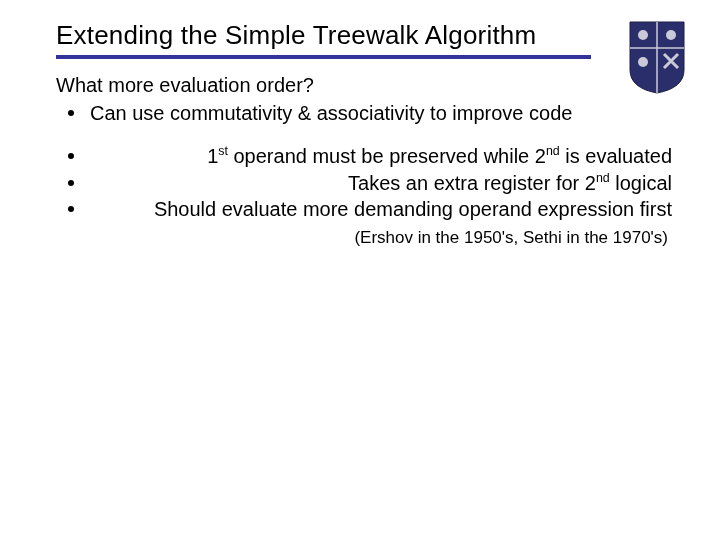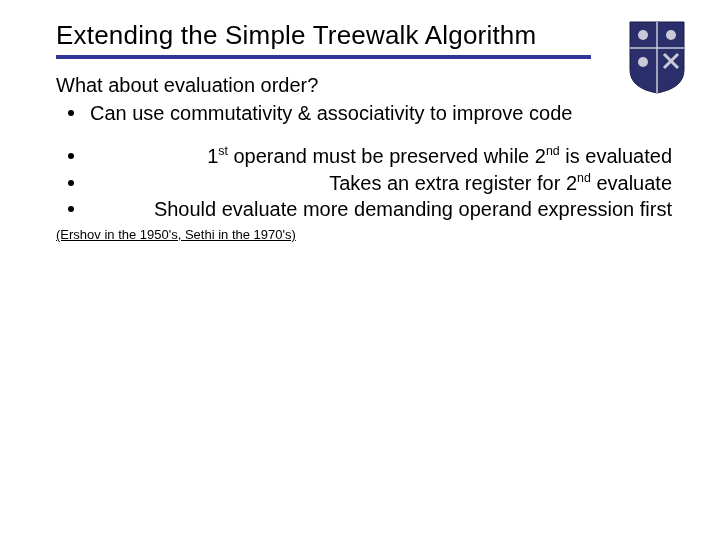--- a/index.html
+++ b/index.html
@@ -67,23 +67,23 @@
     height: 6px;
     background: #000;
     border-radius: 50%;
   }
   sup.ord {
     font-size: 0.62em;
     vertical-align: super;
     line-height: 0;
   }
   .attribution {
-    font-size: 13px;
+    font-size: 17px;
+    text-align: right;
     margin: 4px 4px 18px 0;
-    text-decoration: underline;
   }
   .conclusion {
     font-size: 20px;
     margin-top: 4px;
   }
 </style>
 </head>
 <body>
 
 <div class="slide">
@@ -97,31 +97,31 @@
       <circle cx="15" cy="42" r="5" fill="#c9c9d8"></circle>
       <path d="M36 34 L50 48 M50 34 L36 48" stroke="#c9c9d8" stroke-width="3"></path>
     </svg>
   </div>
 
   <div class="title">Extending the Simple Treewalk Algorithm</div>
   <div class="title-rule"></div>
 
   <div class="body">
 
-    <p class="lead">What about evaluation order?</p>
+    <p class="lead">What more evaluation order?</p>
     <ul class="blist">
       <li>Can use commutativity &amp; associativity to improve code</li>
     </ul>
 
     <ul class="blist" style="margin-bottom:2px;text-align:right;">
       <li>
         <span>1</span><sup class="ord">st</sup><span> operand must be preserved while 2</span><sup class="ord">nd</sup><span> is evaluated</span>
       </li>
       <li>
-        <span>Takes an extra register for 2</span><sup class="ord">nd</sup><span> evaluate</span>
+        <span>Takes an extra register for 2</span><sup class="ord">nd</sup><span> logical</span>
       </li>
       <li>Should evaluate more demanding operand expression first</li>
     </ul>
 
     <div class="attribution">(Ershov in the 1950's, Sethi in the 1970's)</div>
 
 
   </div>
 </div>
 

